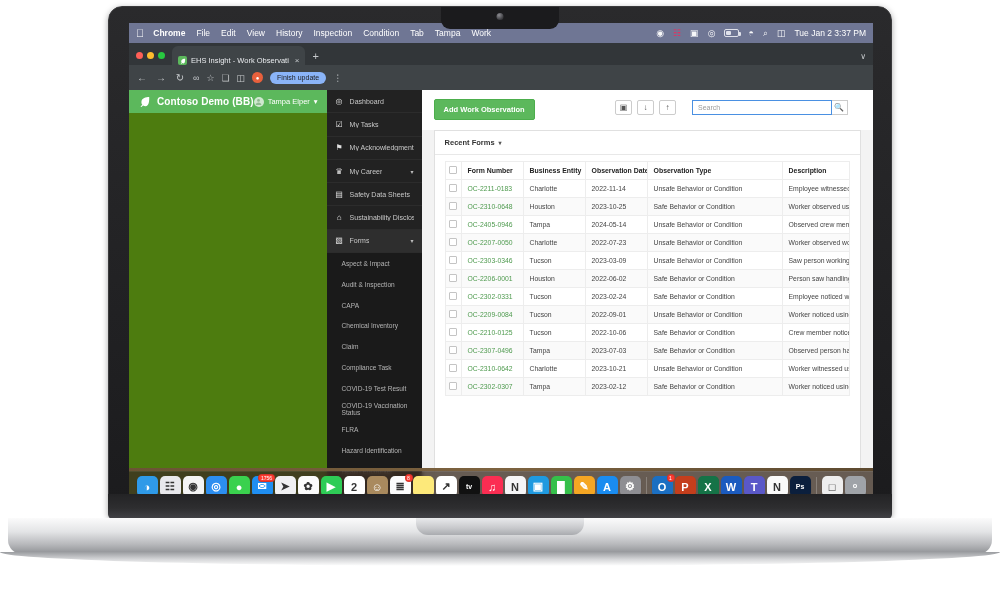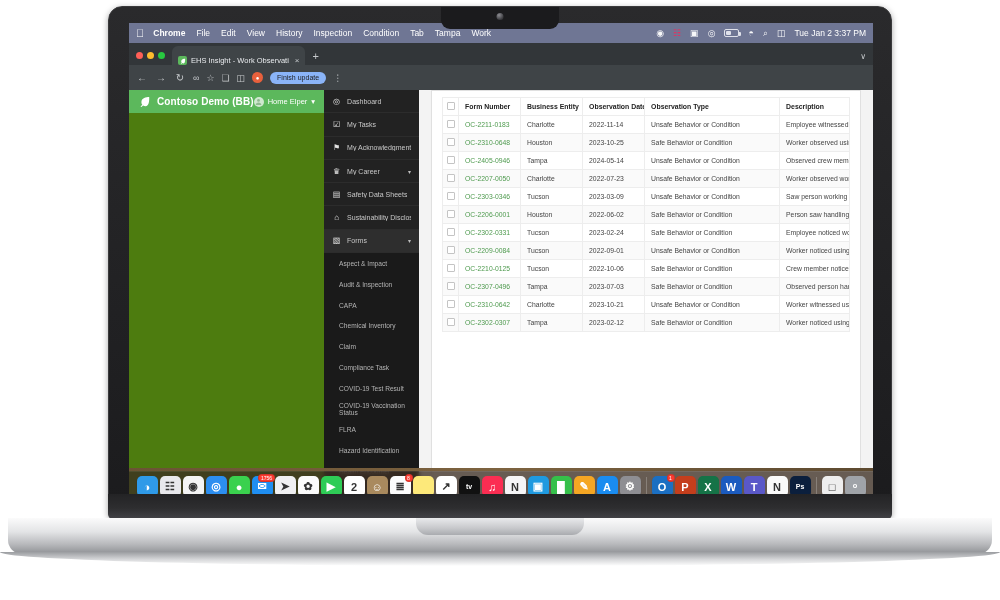--- a/index.html
+++ b/index.html
@@ -326,21 +326,21 @@
               </svg>
           </span>
           <span class="brand-name">Contoso Demo (BB)</span>
           <span class="app-user">
             <span class="avatar">
               <svg width="7" height="7" viewBox="0 0 10 10">
                   <circle cx="5" cy="3.4" r="2" fill="#8fb98f"></circle>
                   <path d="M1 10c0-2.3 1.8-3.6 4-3.6S9 7.7 9 10z" fill="#8fb98f"></path>
                 </svg>
             </span>
-            <span>Home Elper</span>
+            <span>Tampa Elper</span>
             <span>▾</span>
           </span>
         </div>
 
         <div class="app-body">
 
           <div class="sidebar">
             <div id="side-items">
                 <div class="side-item">
                   <span class="si-ico">◎</span>
@@ -385,34 +385,41 @@
                 <div class="side-sub">FLRA</div>
                 <div class="side-sub">Hazard Identification</div>
                 <div class="side-sub">Health Encounter</div>
               </div>
             <div class="side-collapse">‹</div>
           </div>
 
           <div class="content">
 
 
+            <div class="act-row">
+              <button class="btn-primary">Add Work Observation</button>
+            </div>
 
             <div class="panel">
               <div class="toolbar-row">
                 <div class="toolbar">
                   <div class="tb-btn">▣</div>
                   <div class="tb-btn">↓</div>
                   <div class="tb-btn">↑</div>
                   <div class="search-wrap">
                     <input class="search-input" type="text" placeholder="Search" style="">
                     <div class="search-btn">🔍</div>
                   </div>
                 </div>
               </div>
 
+              <div class="panel-head">
+                <span>Recent Forms</span>
+                <span class="caret">▾</span>
+              </div>
 
               <div class="tbl-wrap">
                 <table class="grid">
                   <thead>
                     <tr>
                       <th class="col-cb">
                         <span class="cbx"></span>
                       </th>
                       <th class="col-fn">Form Number</th>
                       <th class="col-be">Business Entity</th>

